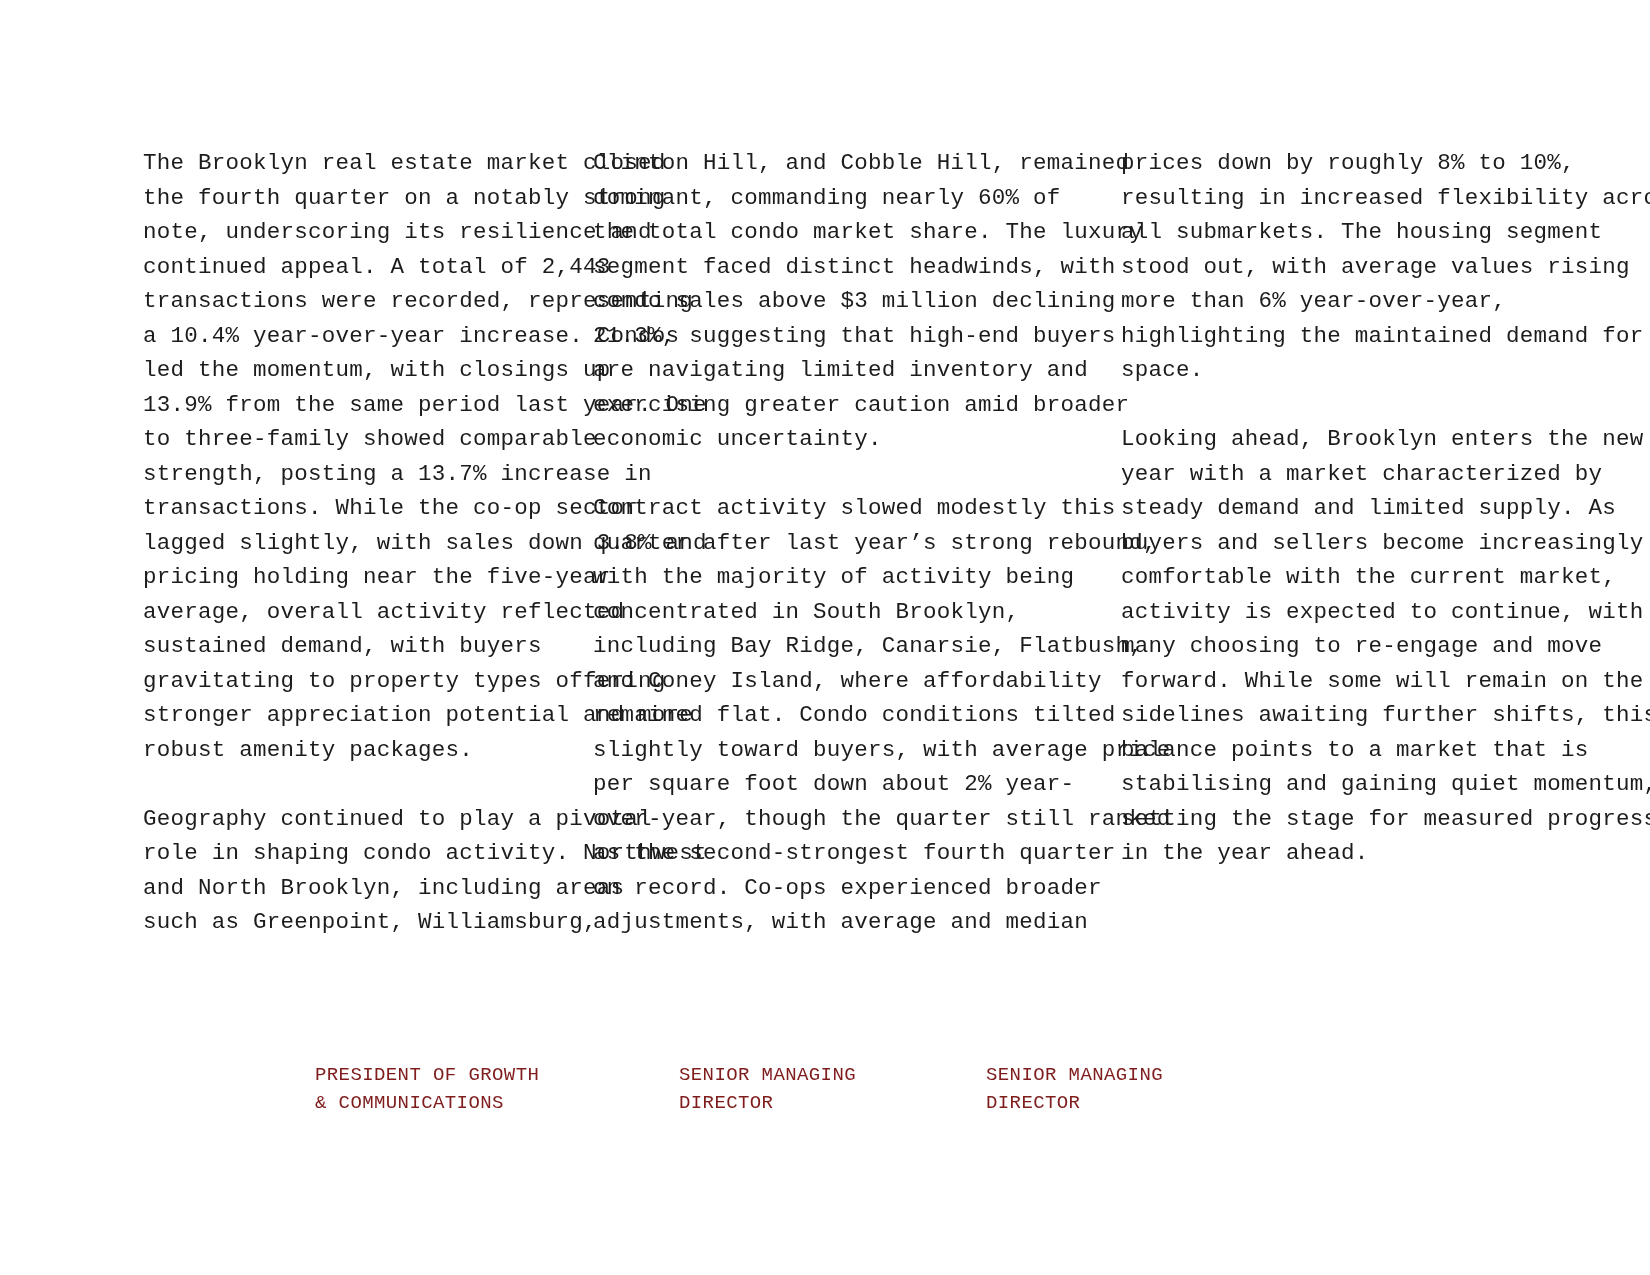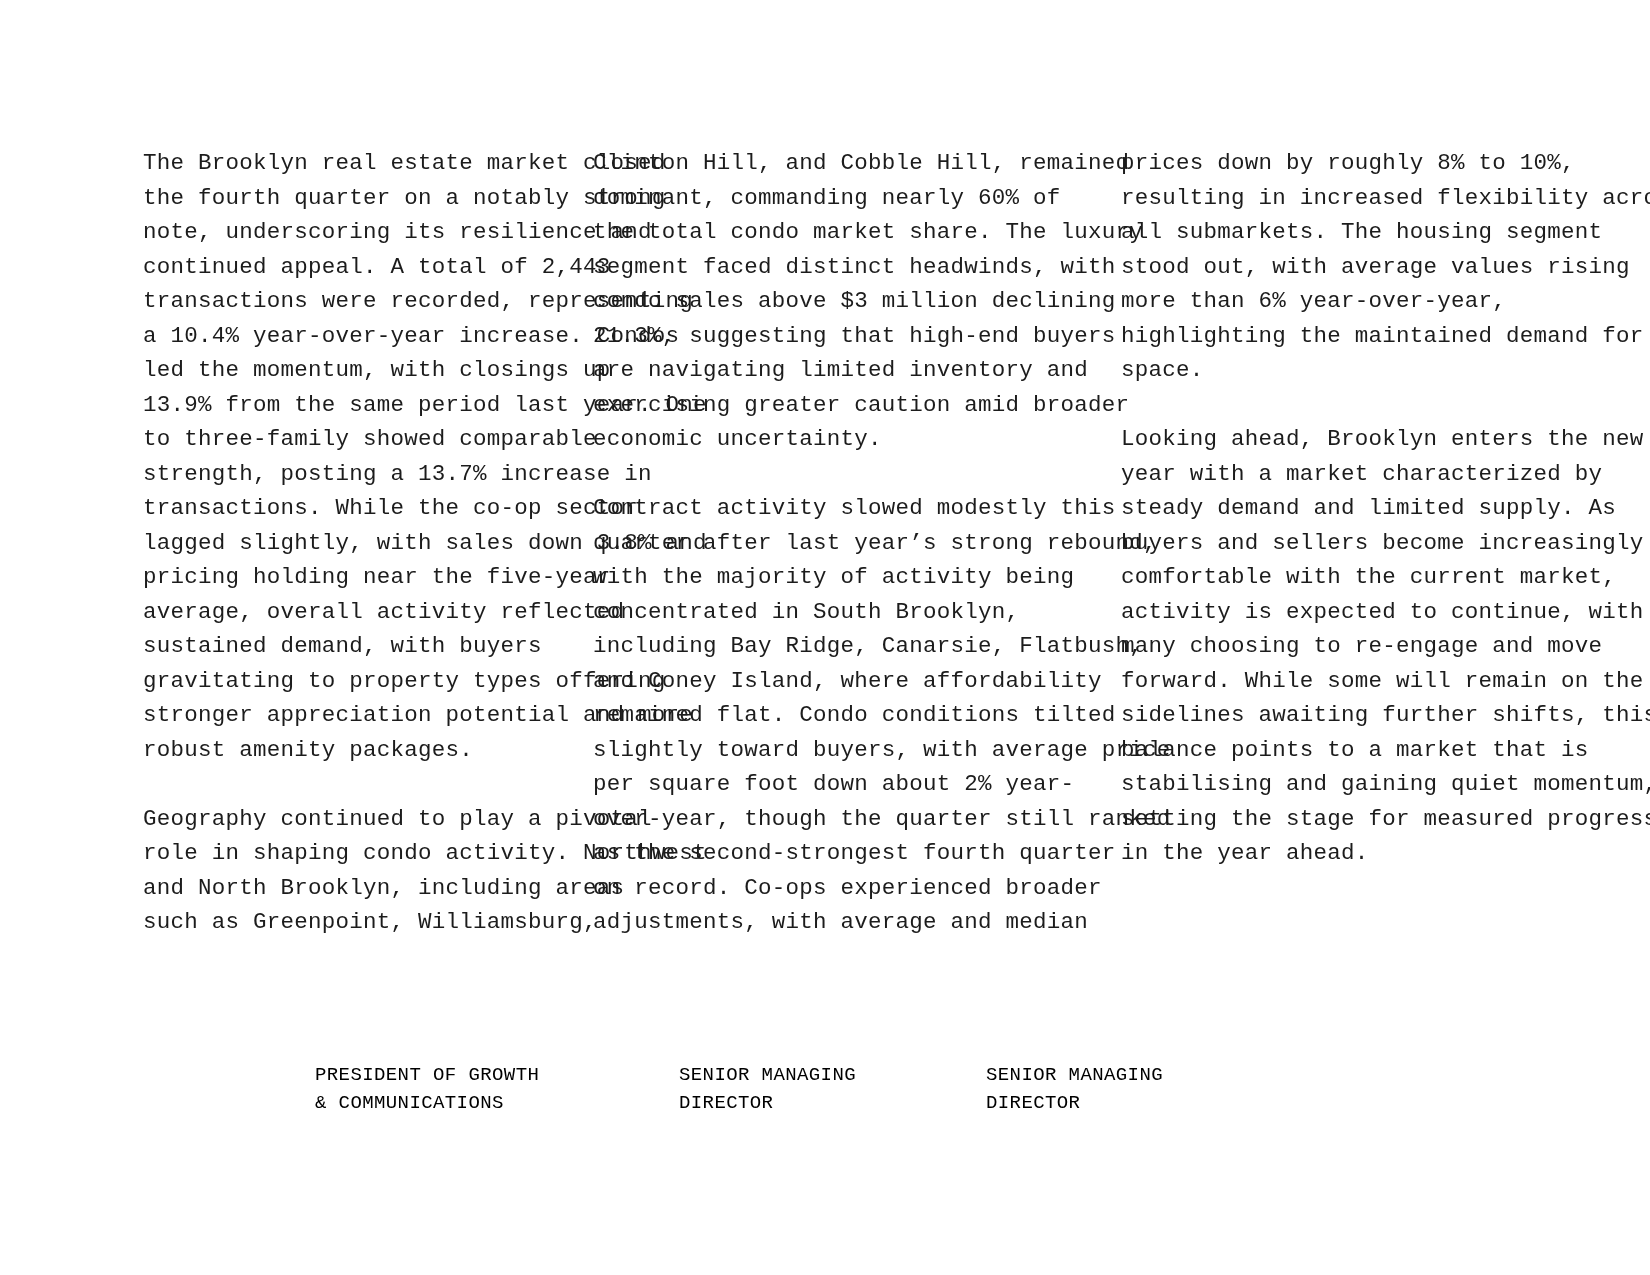--- a/index.html
+++ b/index.html
@@ -35,21 +35,21 @@
   }
   .sig-1 { left: 315px; }
   .sig-2 { left: 679px; }
   .sig-3 { left: 986px; }
 
   .signature-title {
     font-size: 19px;
     line-height: 28px;
     letter-spacing: 0.4px;
     white-space: pre-line;
-    color: #000000;
+    color: #7f1d1d;
   }
   .signature-name {
     margin-top: 24px;
     font-size: 34px;
     line-height: 40px;
     letter-spacing: 0.3px;
     color: #0f172a;
   }
 </style>
 </head>

